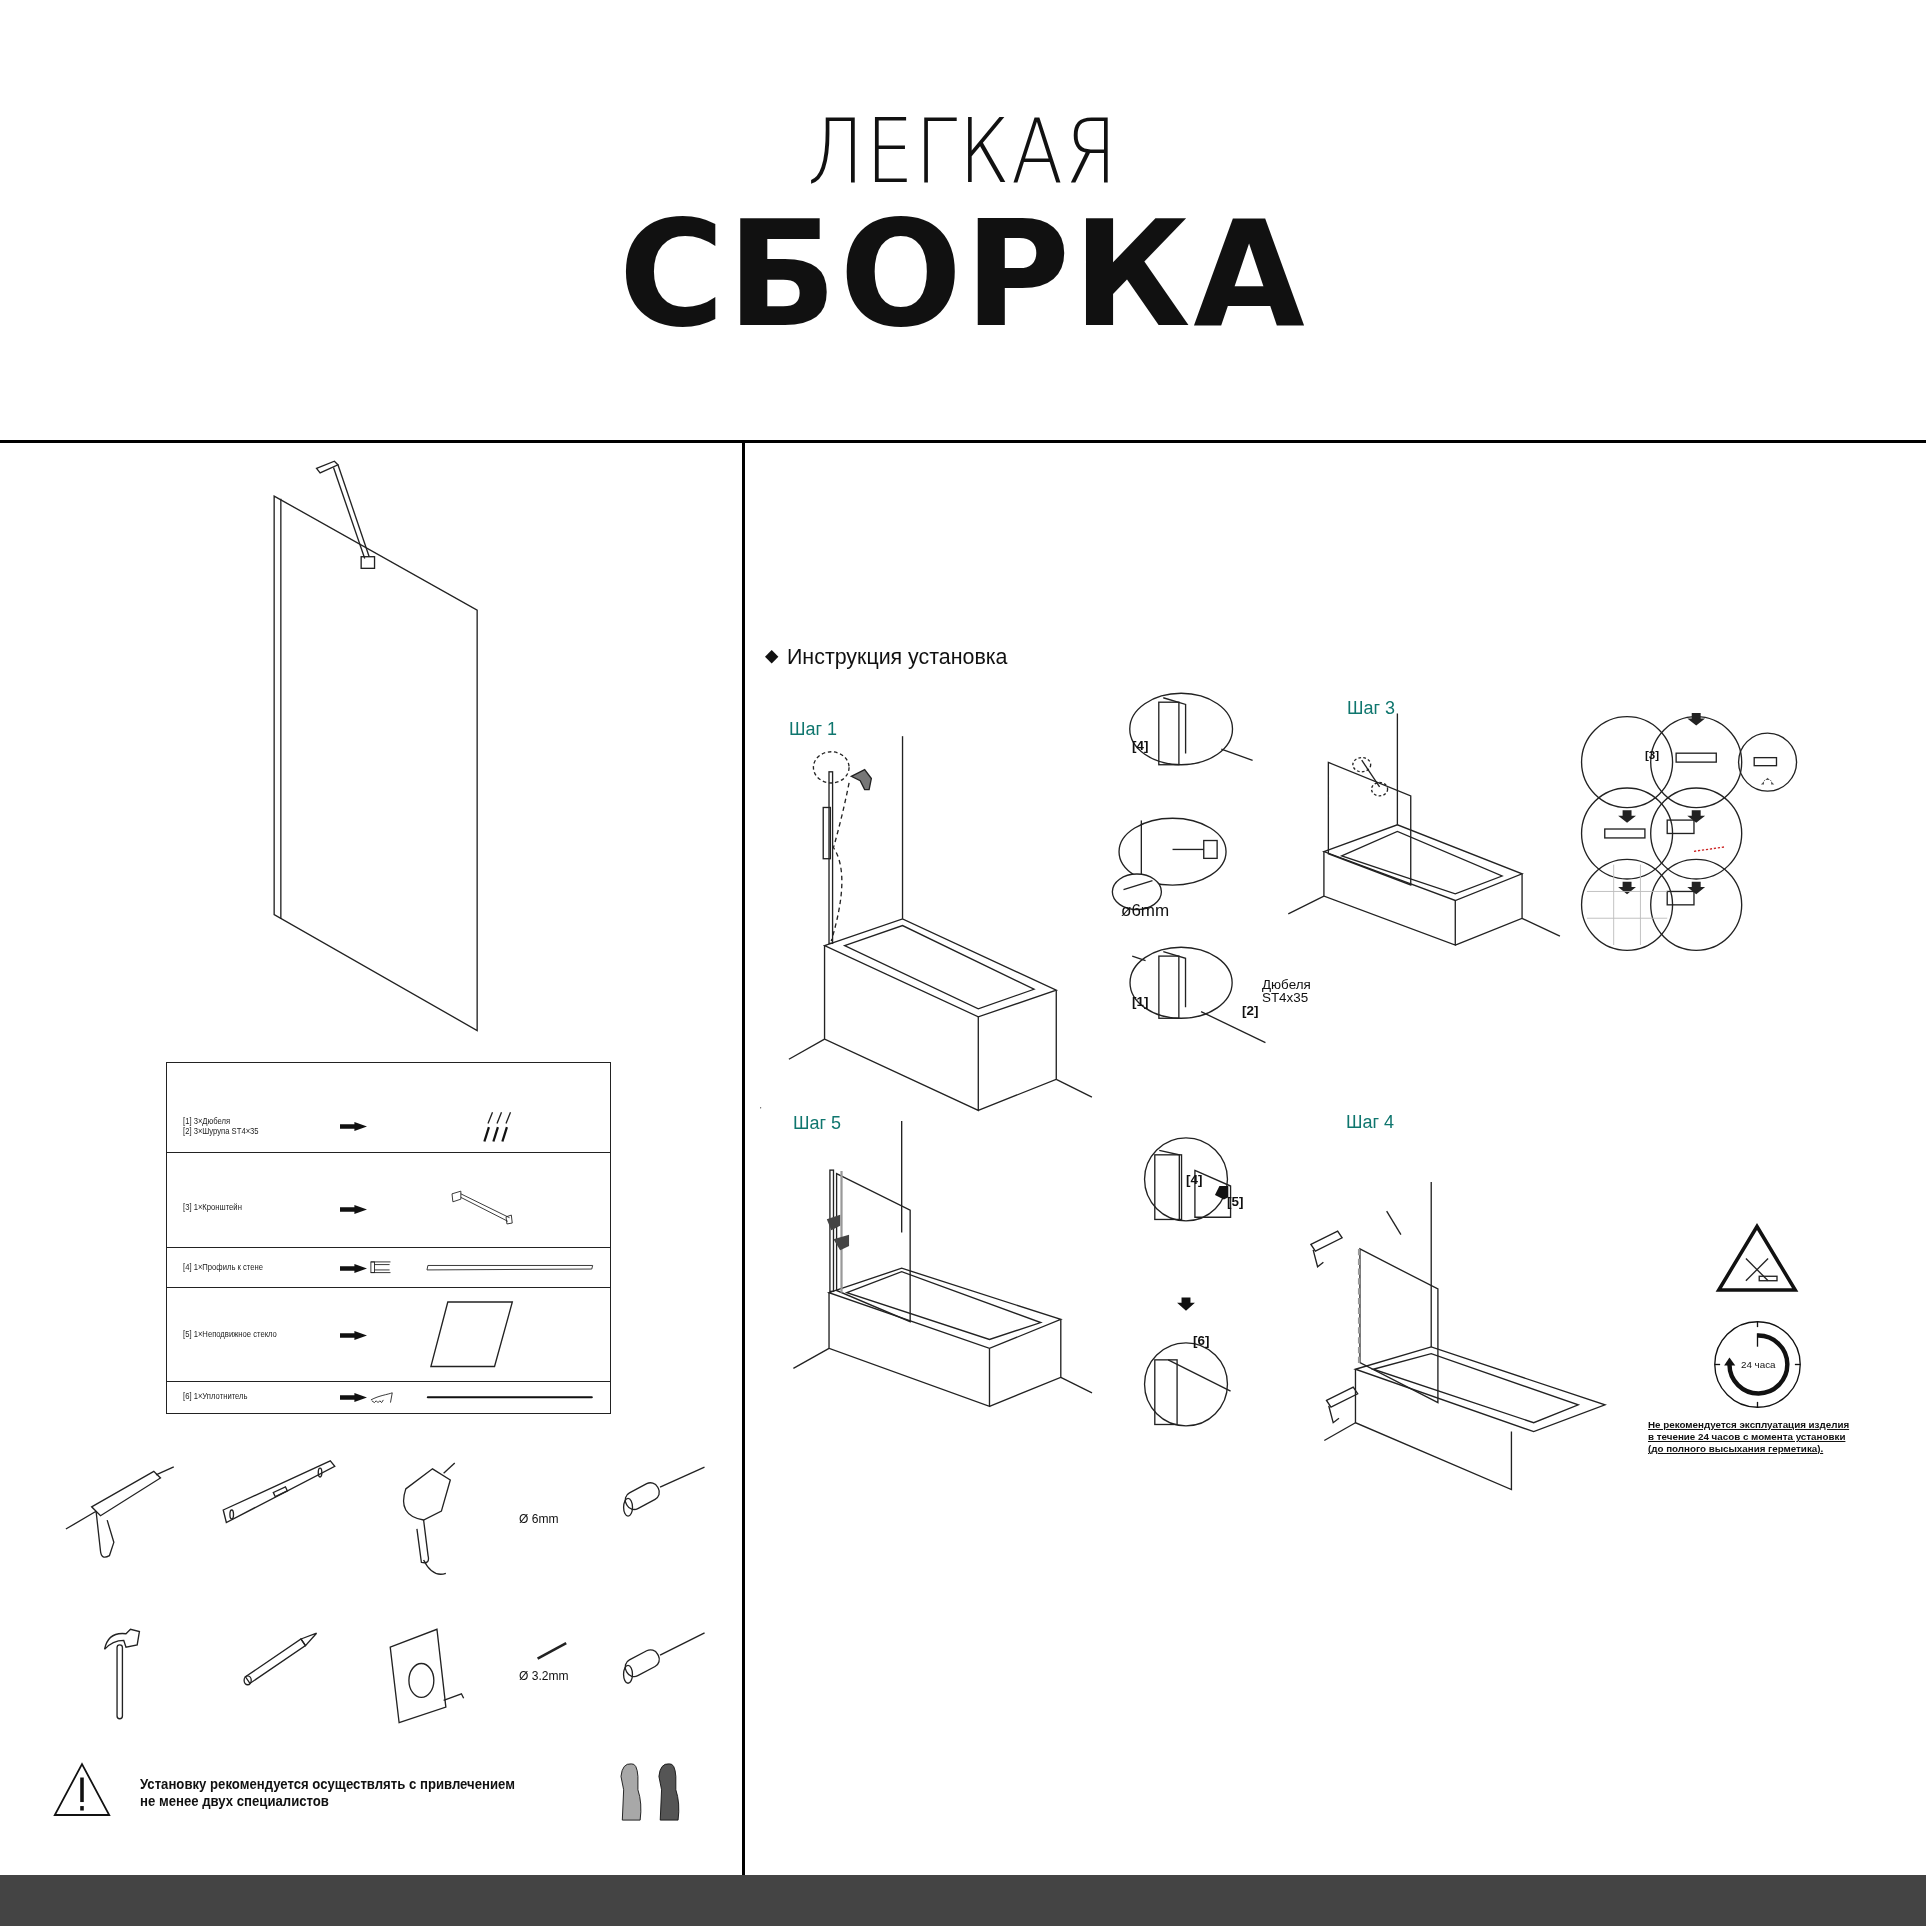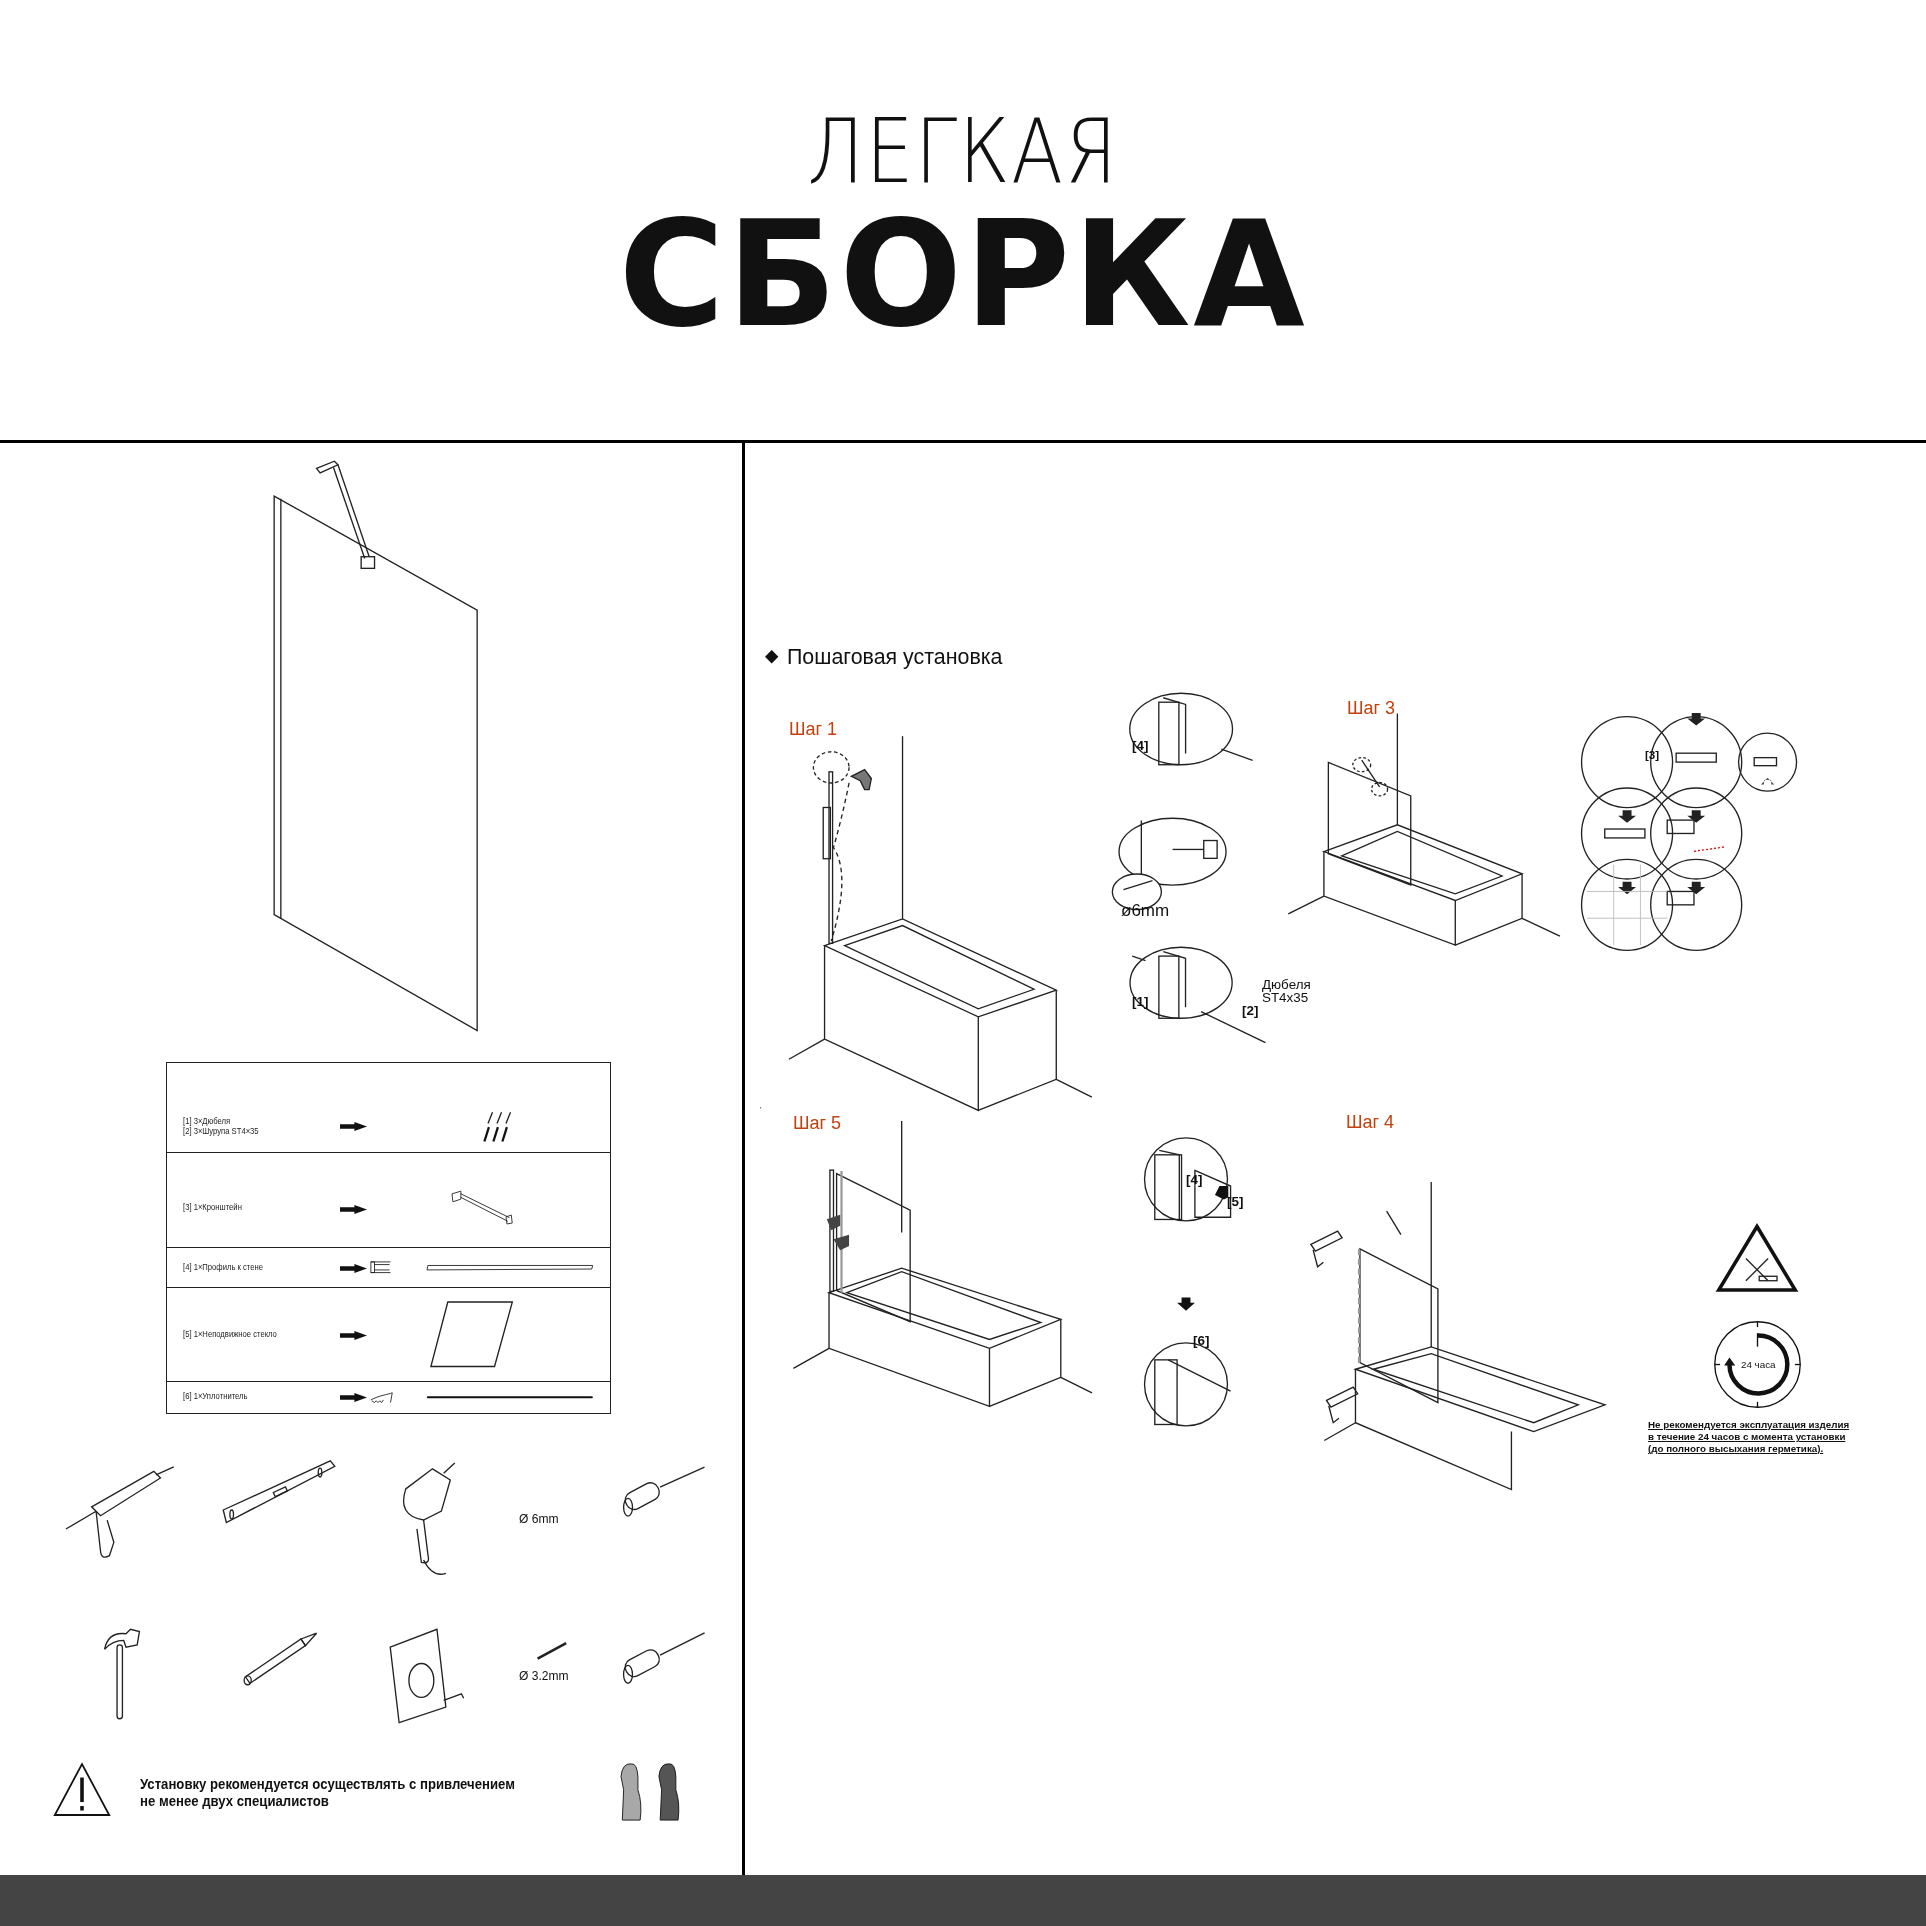--- a/index.html
+++ b/index.html
@@ -11,21 +11,21 @@
   .vline{left:742px;top:442px;width:2.7px;height:1440px;background:#000;}
   .footer{left:0;top:1875px;width:1926px;height:51px;background:#444444;}
   svg{position:absolute;overflow:visible;}
   .parts{left:166px;top:1062px;width:445px;height:352px;border:1.3px solid #222;box-sizing:border-box;}
   .prow{position:absolute;left:0;width:100%;border-bottom:1.3px solid #222;box-sizing:border-box;}
   .prow:last-child{border-bottom:none;text-decoration:underline;}
   .plabel{position:absolute;left:16px;font-size:8.5px;line-height:9.8px;color:#222;transform:scaleX(0.9);transform-origin:left;}
   .parrow{position:absolute;left:173px;width:27px;height:9px;}
   .url{position:absolute;left:129px;top:35px;font-size:18px;color:#222;transform:scaleX(0.92);transform-origin:left;}
   .section-head{left:766px;top:645px;font-size:21.4px;color:#111;}
-  .step-label{font-size:18px;color:#c2410c;}
+  .step-label{font-size:18px;color:#0f766e;}
   .callout{font-weight:bold;font-size:13.4px;color:#111;}
   .tool-dim{font-size:13.4px;color:#111;transform:scaleX(0.9);transform-origin:left;}
   .warn-text{left:140px;top:1776px;font-weight:bold;font-size:14.3px;line-height:17px;color:#111;transform:scaleX(0.92);transform-origin:left;}
   .cure-text{left:1648px;top:1419px;font-weight:bold;font-size:9.8px;line-height:12px;color:#111;text-decoration:underline;}
 </style>
 </head>
 <body>
 
 <div class="abs title-light">ЛЕГКАЯ</div>
 <div class="abs title-bold">СБОРКА</div>
@@ -186,21 +186,21 @@
   <div>не менее двух специалистов</div>
 </div>
 <svg style="left:620px;top:1763px;" width="76" height="58" viewBox="0 0 170 130">
   <path d="M25,2 Q38,0 40,30 L40,60 Q50,90 45,128 L5,128 L8,60 L2,30 Q5,0 25,2 Z" fill="#a8a8a8" stroke="#111" stroke-width="2"></path>
   <path d="M110,2 Q123,0 125,30 L125,60 Q135,90 130,128 L90,128 L93,60 L87,30 Q90,0 110,2 Z" fill="#555" stroke="#111" stroke-width="2"></path>
 </svg>
 
 <svg style="left:765px;top:650px;" width="13.4" height="13.4" viewBox="0 0 30 30">
     <polygon points="15,0 30,15 15,30 0,15" fill="#111"></polygon>
   </svg>
-<div class="abs section-head" style="left:787px;">Пошаговая установка</div>
+<div class="abs section-head" style="left:787px;">Инструкция установка</div>
 
 <div class="abs step-label" style="left:789px;top:719px;">Шаг 1</div>
 <svg style="left:780px;top:727px;" width="303" height="357" viewBox="0 0 680 800">
   <g fill="none" stroke="#222" stroke-width="3">
     <line x1="275" y1="20" x2="275" y2="430"></line>
     <polygon points="100,490 275,430 620,590 445,650"></polygon>
     <path d="M145,490 L275,445 L570,588 L445,632 Z"></path>
     <polyline points="100,490 100,700 445,860 445,650"></polyline>
     <polyline points="445,860 620,790 620,590"></polyline>
     <line x1="100" y1="700" x2="20" y2="745"></line>

